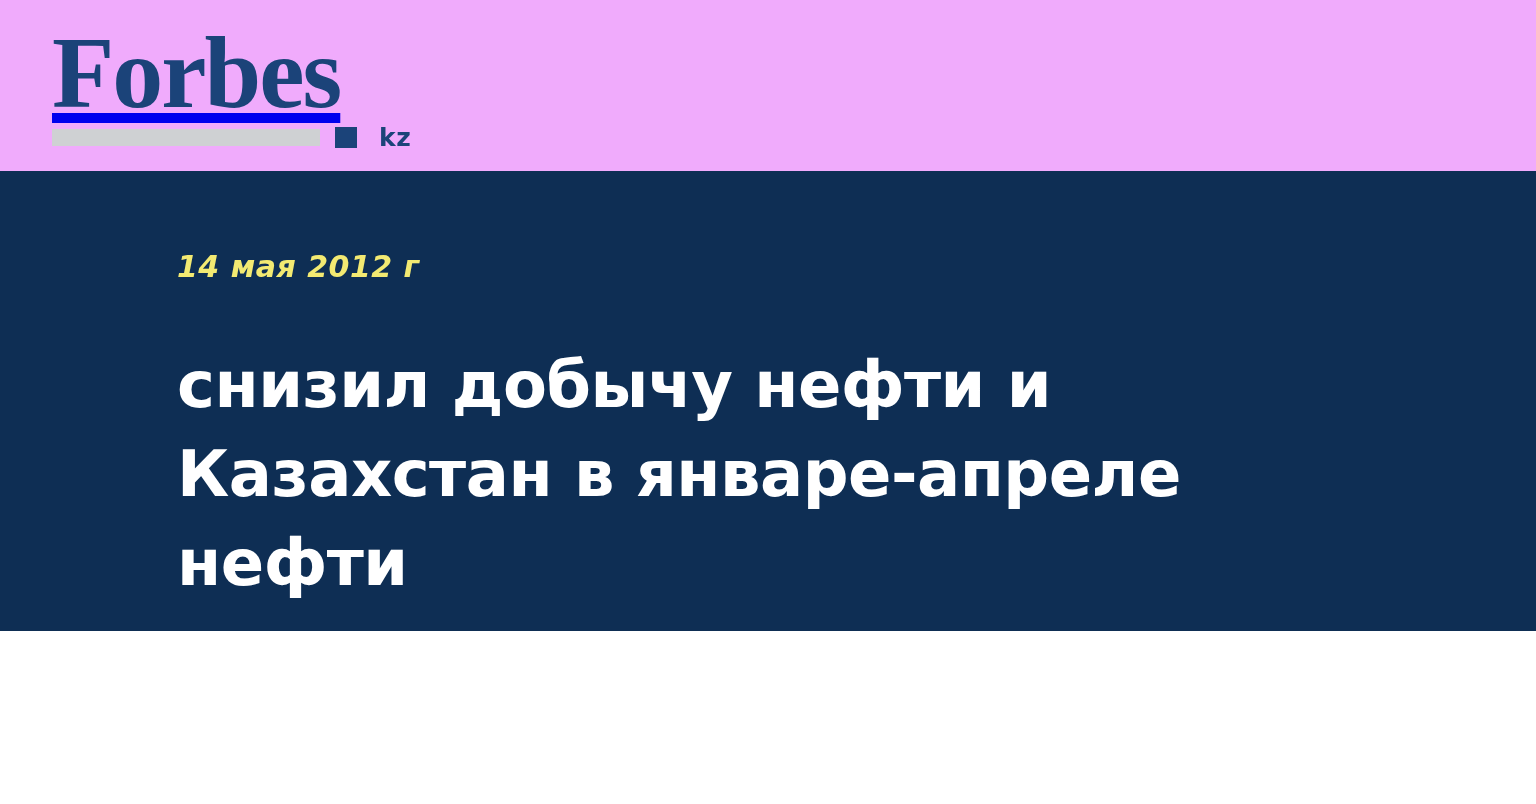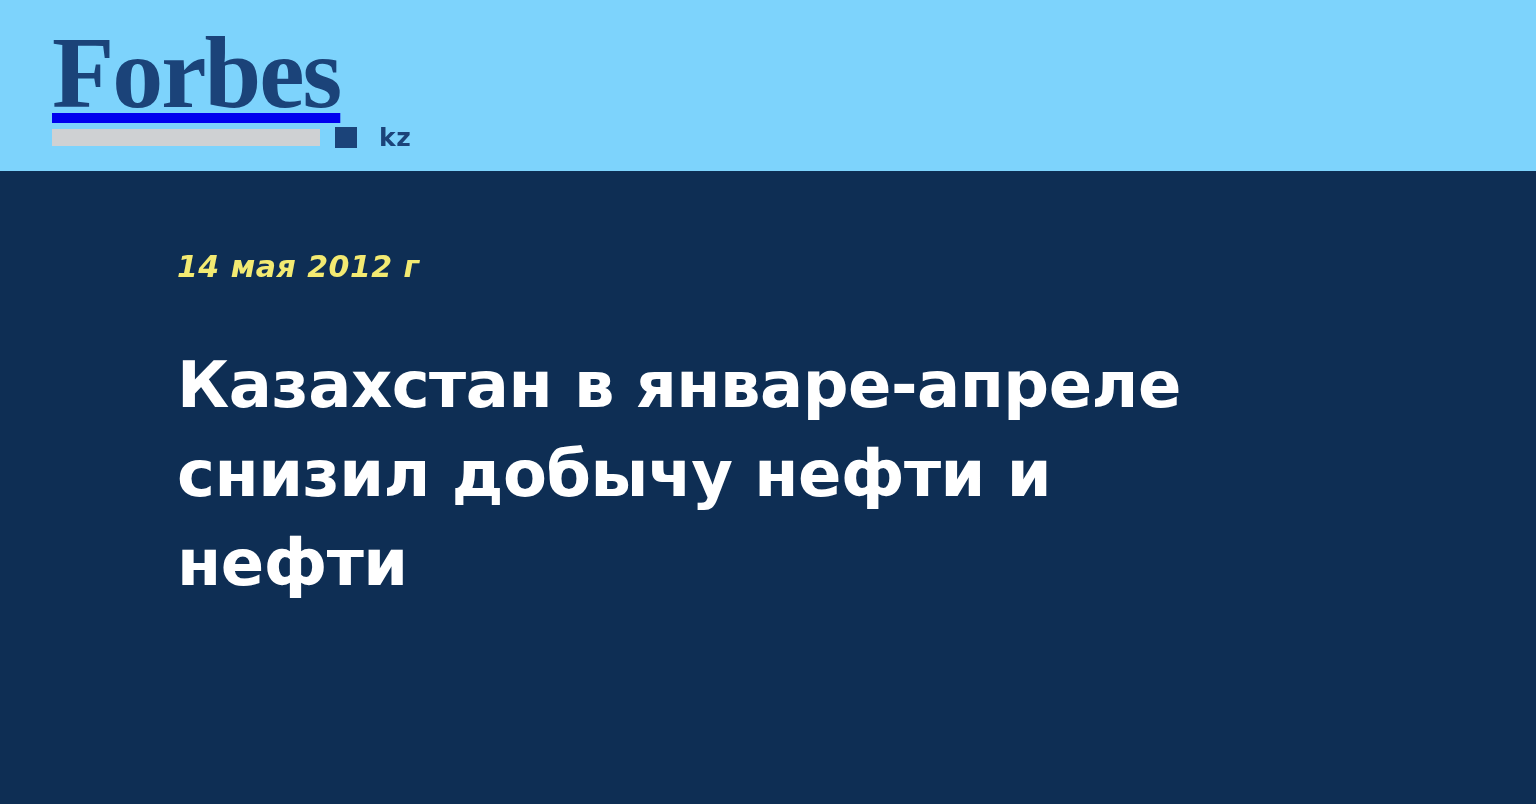--- a/index.html
+++ b/index.html
@@ -23,21 +23,21 @@
     background: #ffffff;
   }
 
   
   .masthead {
     position: absolute;
     left: 0;
     top: 0;
     width: 1536px;
     height: 205px;
-    background: #7dd3fc;
+    background: #f0abfc;
   }
 
   .logo-block {
     position: absolute;
     left: 52px;
     top: 22px;
     width: 360px;
     height: 122px;
   }
 
@@ -88,21 +88,21 @@
     margin-left: 22px;
     display: block;
   }
 
   
   .hero {
     position: absolute;
     left: 0;
     top: 171px;
     width: 1536px;
-    height: 633px;
+    height: 460px;
     background: #0E2E54;
   }
 
   .hero-inner {
     position: absolute;
     left: 177px;
     top: 78px;
     width: 1290px;
   }
 
@@ -148,21 +148,21 @@
       </span>
     </a>
   </header>
 
   <section class="hero">
     <div class="hero-inner">
 
       <div class="article-date">14 мая 2012 г</div>
 
       <h1 class="article-title">
+        <span class="title-line">снизил добычу нефти и</span>
         <span class="title-line">Казахстан в январе-апреле</span>
-        <span class="title-line">снизил добычу нефти и</span>
         <span class="title-line">нефти</span>
       </h1>
 
     </div>
   </section>
 
 </div>
 
 </body></html>

